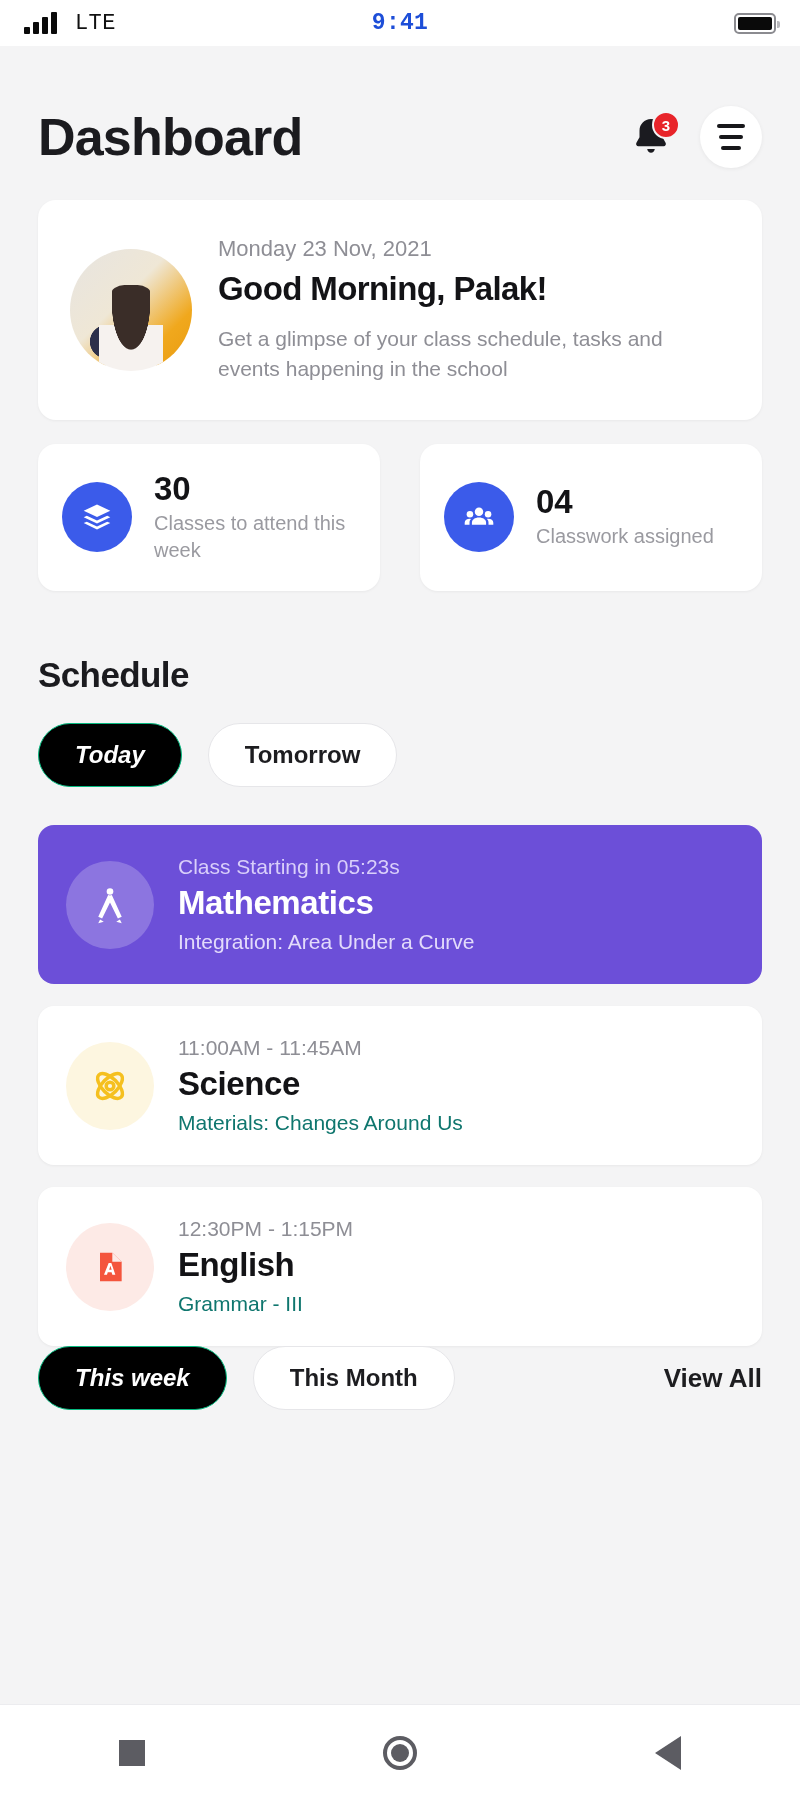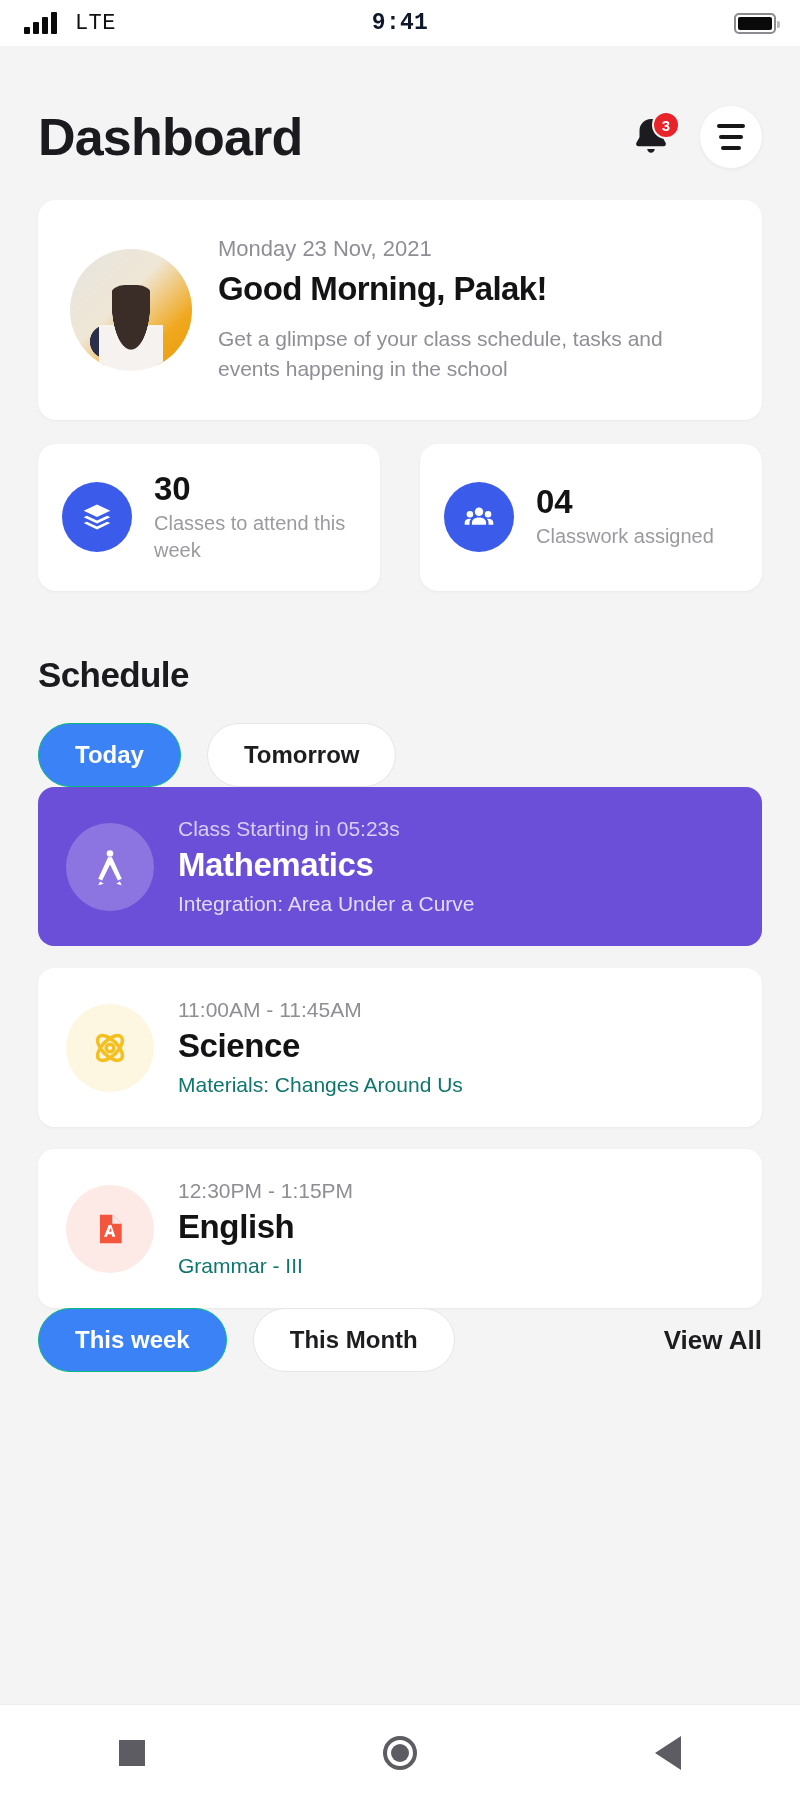--- a/index.html
+++ b/index.html
@@ -25,21 +25,21 @@
   .sb-left { display:flex; align-items:center; gap:18px; }
   .signal { display:flex; align-items:flex-end; gap:3px; height:22px; }
   .signal i { display:block; width:6px; background:#0a0a0a; border-radius:1px; }
   .signal i:nth-child(1){ height:7px; }
   .signal i:nth-child(2){ height:12px; }
   .signal i:nth-child(3){ height:17px; }
   .signal i:nth-child(4){ height:22px; }
   .sb-carrier { font-size:22px; letter-spacing:.4px; color:#111; }
   .sb-time {
     position:absolute; left:0; right:0; text-align:center;
-    font-size:23px; font-weight:700; color:#0f172a; letter-spacing:.3px;
+    font-size:23px; font-weight:700; color:#1d4ed8; letter-spacing:.3px;
   }
   .sb-right { margin-left:auto; display:flex; align-items:center; }
   .battery {
     width:42px; height:21px; border:2.5px solid #8b8b90; border-radius:5px;
     position:relative; padding:2px;
   }
   .battery::after {
     content:""; position:absolute; right:-6px; top:6px;
     width:3px; height:7px; background:#b9b9bd; border-radius:0 2px 2px 0;
   }
@@ -129,25 +129,25 @@
     font-size:35px; font-weight:700; letter-spacing:-.6px;
     color:#1b1b1f; margin:64px 0 28px;
   }
   .pill-row { display:flex; align-items:center; gap:26px; }
   .pill {
     padding:17px 36px; border-radius:40px;
     font-size:24px; font-weight:600;
     background:#ffffff; color:#1d1d20;
     border:1.5px solid #e6e6e9;
   }
-  .pill.active { background:#3b82f6; color:#ffffff; border-color:#06ba80; }
+  .pill.active { background:#000000; color:#ffffff; border-color:#06ba80;font-style:italic; }
   .view-all { margin-left:auto; font-size:26px; font-weight:600; color:#1d1d20; }
 
   
-  .sched-list { display:flex; flex-direction:column; gap:22px; }
+  .sched-list { margin-top:38px; display:flex; flex-direction:column; gap:22px; }
   .sched-item {
     display:flex; align-items:center; gap:24px;
     padding:30px 28px; border-radius:16px;
     background:#ffffff; box-shadow:0 1px 3px rgba(16,16,20,.05);
   }
   .sched-item.highlight { background:#6c4fd8; box-shadow:none; }
   .sched-icon {
     width:88px; height:88px; flex:0 0 88px; border-radius:50%;
     display:flex; align-items:center; justify-content:center;
   }

